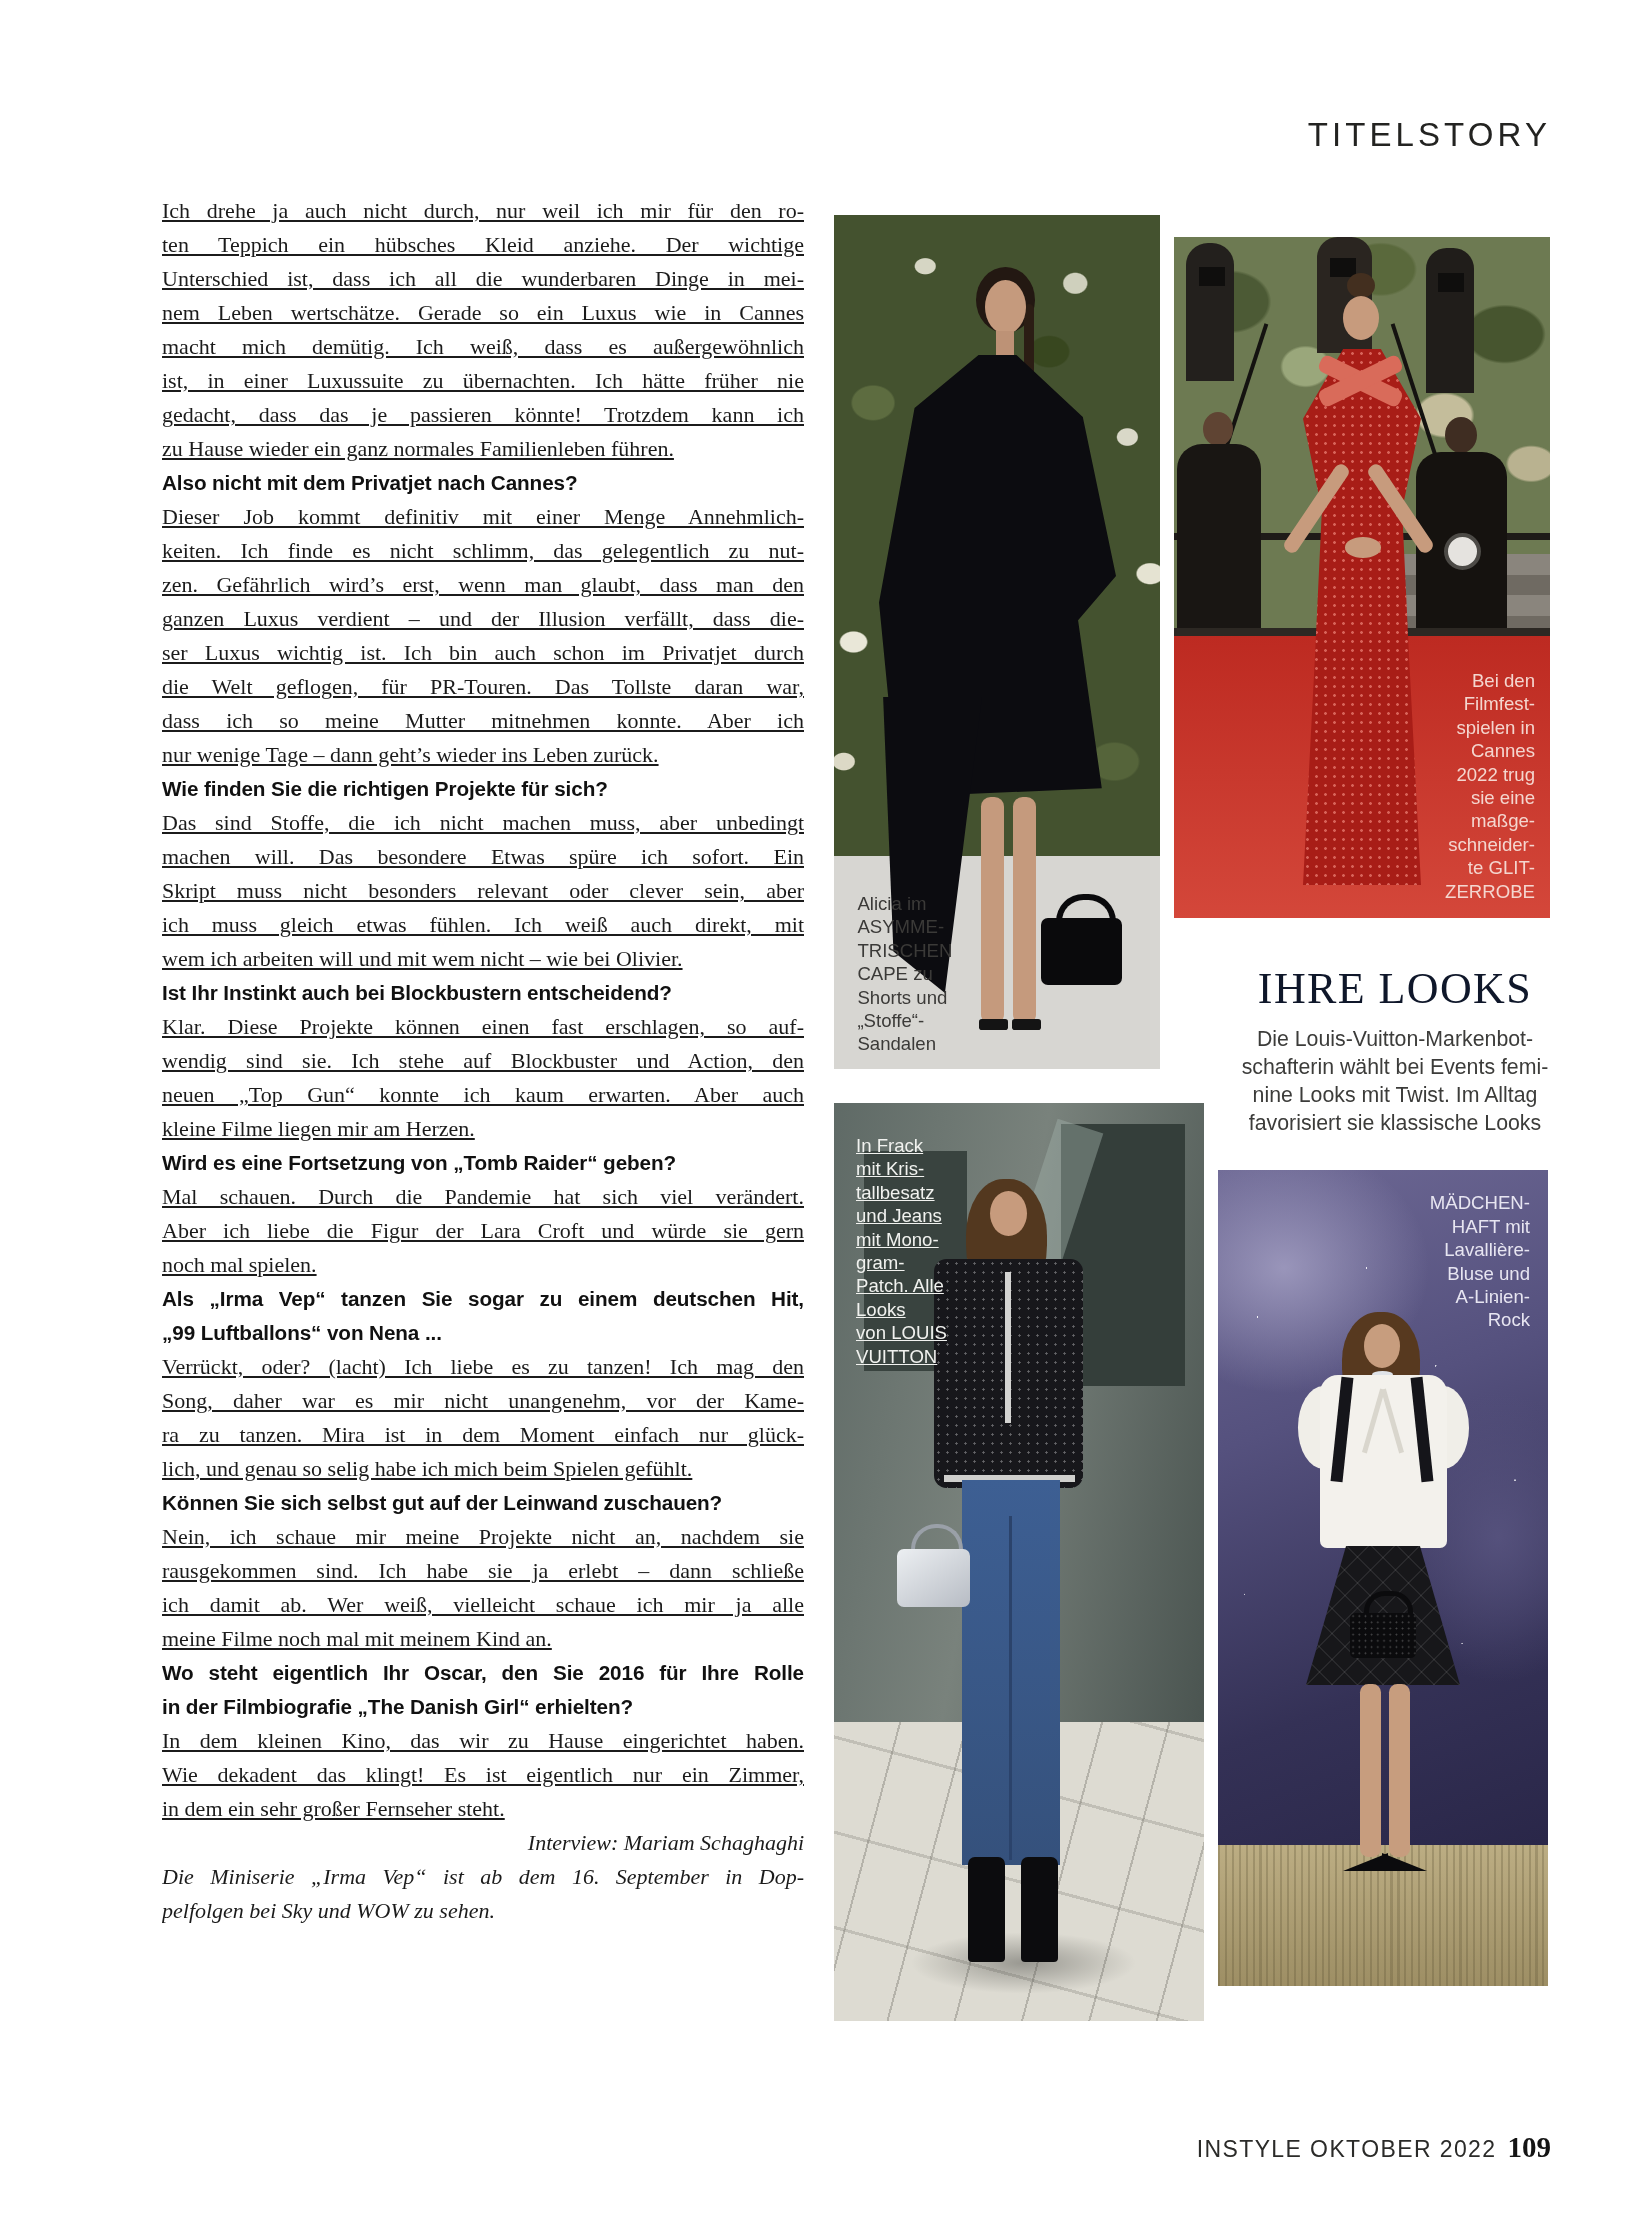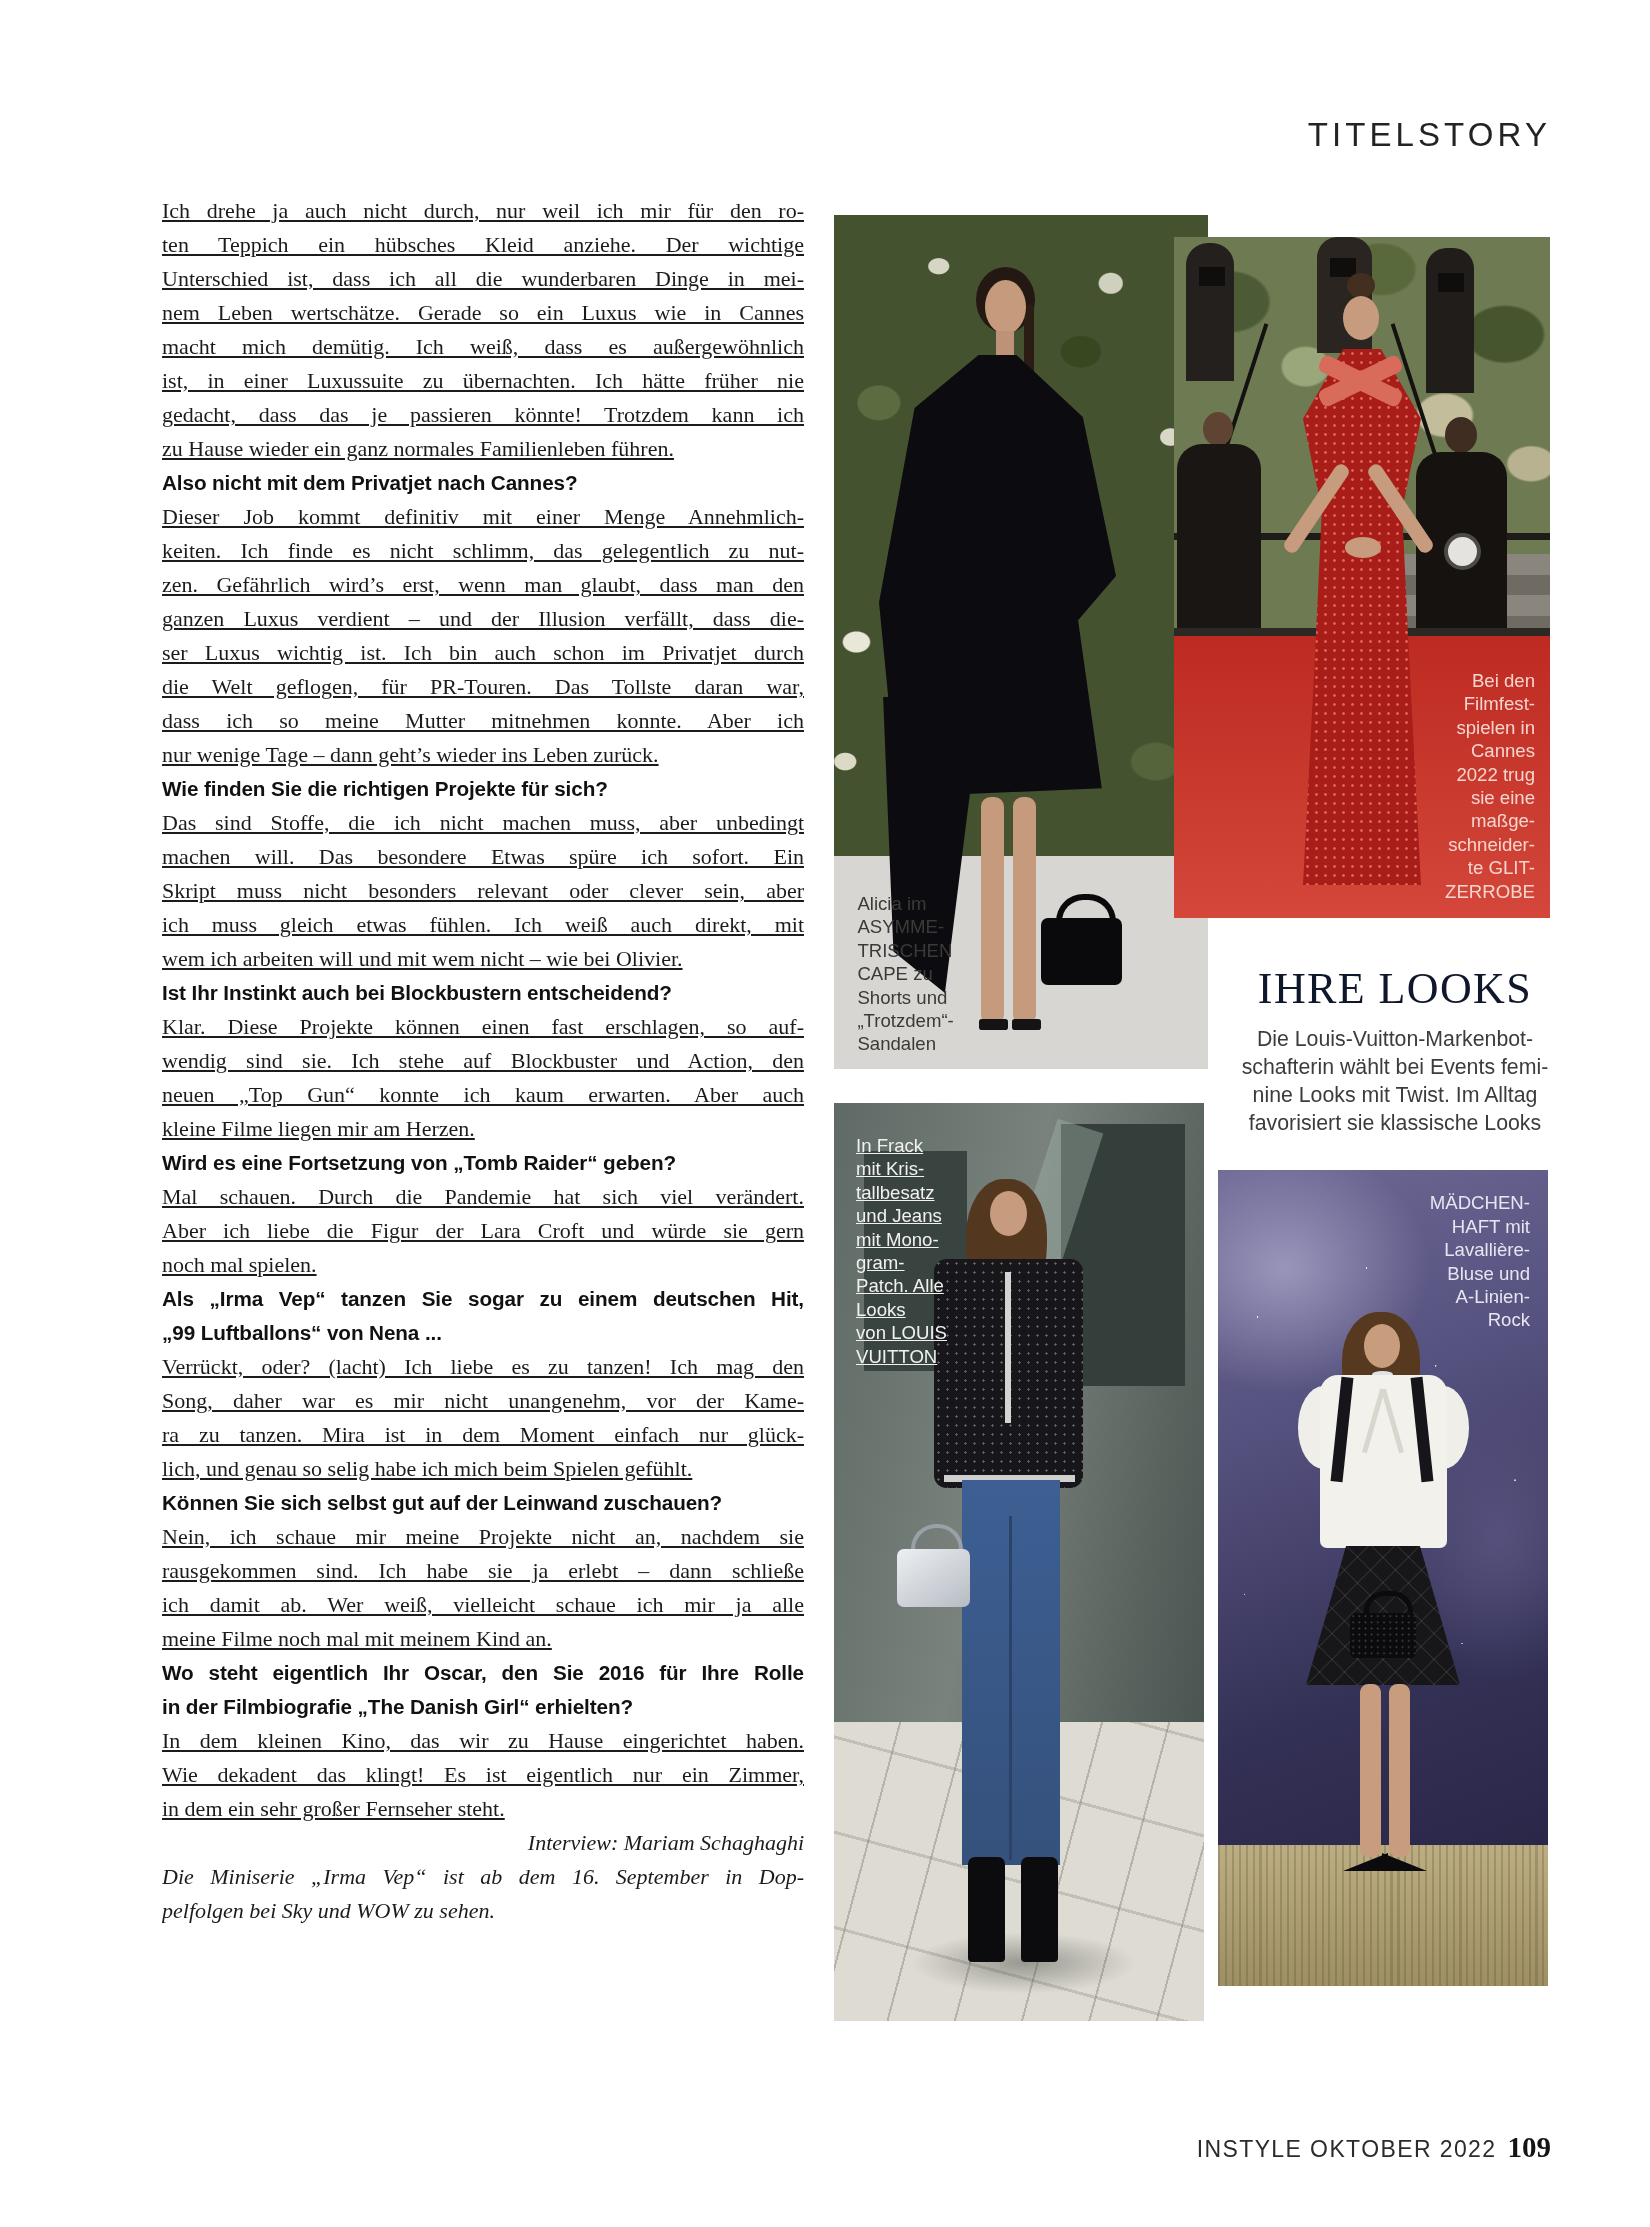--- a/index.html
+++ b/index.html
@@ -20,21 +20,21 @@
   .ln.c{font-family:"Liberation Serif",serif;font-style:italic;font-size:22px;text-align:right;}
   .ln.n{font-family:"Liberation Serif",serif;font-style:italic;font-size:22px;}
   .ln.j{white-space:normal;text-align:justify;text-align-last:justify;}
 
   
   figure{margin:0;}
   .photo{position:absolute;overflow:hidden;}
   .cap{position:absolute;font-family:"Liberation Sans",sans-serif;font-size:18.6px;line-height:23.4px;z-index:30;}
 
   
-  .p1{left:834px;top:215px;width:326px;height:854px;background:#eab308;padding-left:48px;}
+  .p1{left:834px;top:215px;width:326px;height:854px;background:#eab308;}
   .p1-wall{position:absolute;inset:0;background-color:#44522f;background-image:
     radial-gradient(41px 32px at 45% 42%, #2d3a1f 0 60%, transparent 66%),
     radial-gradient(34px 27.5px at 12% 22%, #5d6c40 0 60%, transparent 66%),
     radial-gradient(39px 30px at 86% 64%, #55643a 0 60%, transparent 66%),
     radial-gradient(32px 25px at 66% 16%, #38471f 0 60%, transparent 66%),
     radial-gradient(27.5px 22px at 24% 56%, #31401f 0 60%, transparent 66%),
     radial-gradient(23.4px 18px at 6% 50%, #e9e7d8 0 55%, transparent 62%),
     radial-gradient(19px 15px at 3% 64%, #dcd9c6 0 55%, transparent 62%),
     radial-gradient(23.4px 18px at 97% 42%, #e5e3d2 0 55%, transparent 62%),
     radial-gradient(18px 15px at 90% 26%, #d9d8c8 0 55%, transparent 62%),
@@ -263,21 +263,21 @@
     <div class="p1-sandal l"></div>
     <div class="p1-sandal r"></div>
     <div class="p1-bag-handle"></div>
     <div class="p1-bag"></div>
     <div class="cap cap1" id="cap1">
         <div class="capline">Alicia im</div>
         <div class="capline">ASYMME-</div>
         <div class="capline">TRISCHEN</div>
         <div class="capline">CAPE zu</div>
         <div class="capline">Shorts und</div>
-        <div class="capline">„Trotzdem“-</div>
+        <div class="capline">„Stoffe“-</div>
         <div class="capline">Sandalen</div>
       </div>
   </figure>
 
   <figure class="photo p2">
     <div class="p2-trees"></div>
     <div class="p2-rail"></div>
     <div class="p2-stairs"></div>
     <div class="p2-ph1"></div>
     <div class="p2-ph2"></div>

